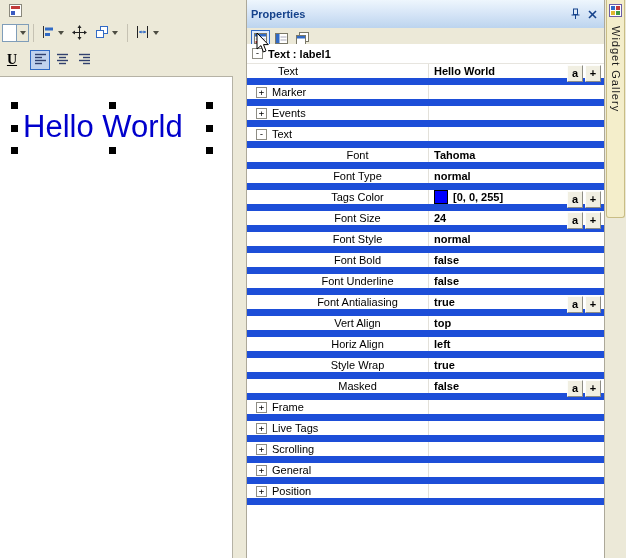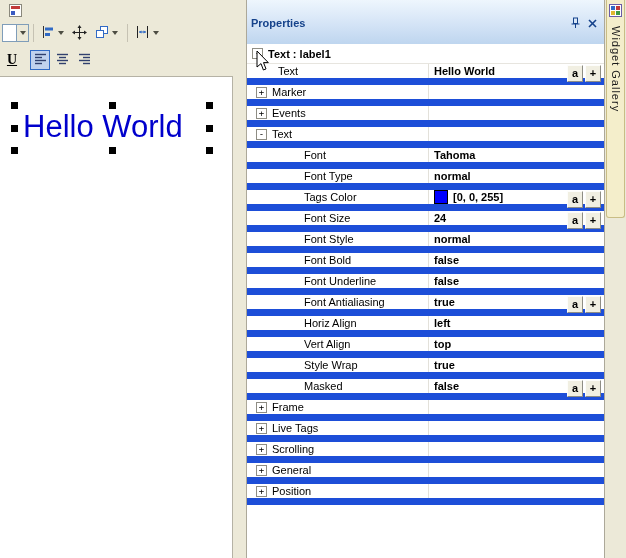--- a/index.html
+++ b/index.html
@@ -30,41 +30,41 @@
   .canvas-label { position:absolute; left:9px; top:3px; font-size:31px; line-height:38px; white-space:nowrap; }
   .h { position:absolute; width:7px; height:7px; background:#000; }
   .h.nw{left:-3px;top:-3px} .h.n{left:calc(50% - 3px);top:-3px} .h.ne{right:-3px;top:-3px}
   .h.w{left:-3px;top:calc(50% - 3px)} .h.e{right:-3px;top:calc(50% - 3px)}
   .h.sw{left:-3px;bottom:-3px} .h.s{left:calc(50% - 3px);bottom:-3px} .h.se{right:-3px;bottom:-3px}
 
   
   .properties-panel { position:absolute; left:246px; top:0; width:359px; height:558px; background:#fff;
                       border-left:1px solid #aca899; border-right:1px solid #aca899; box-sizing:border-box; }
   .title-bar { height:20px; background:linear-gradient(180deg,#eef6fd 0%,#d3e3f6 55%,#bcd4ee 100%);
-               display:flex; align-items:center; padding:13px 4px; color:#15428b; font-weight:bold; }
+               display:flex; align-items:center; padding:4px 4px; color:#15428b; font-weight:bold; }
   .title-bar .title-text { flex:1; }
   .cap-btn { width:15px; height:14px; display:flex; align-items:center; justify-content:center; margin-left:2px; }
   .props-toolbar { height:24px; background:#ece9d8; border-bottom:1px solid #d6d3c4; position:relative;
                    display:flex; align-items:center; gap:2px; padding:0 4px; box-sizing:border-box; }
   .pt-btn { width:19px; height:19px; display:flex; align-items:center; justify-content:center;
             border:1px solid transparent; box-sizing:border-box; }
   .pt-btn.hovered { border:1px solid #316ac5; background:#dfeafa; }
   .cursor-overlay { position:absolute; left:9px; top:5px; z-index:5; pointer-events:none; }
 
   .grid { position:absolute; top:44px; left:0; right:0; bottom:0; background:#fff; overflow:hidden; }
   .grid-header { height:19px; display:flex; align-items:center; padding-left:5px; font-weight:bold;
                  border-bottom:1px solid #e7e5df; }
   .exp { width:9px; height:9px; border:1px solid #8e8d84; background:#fff; font:9px/8px "DejaVu Sans Mono",monospace;
          text-align:center; margin-right:5px; flex:0 0 auto; box-sizing:content-box; }
   .row { height:21px; display:flex; border-bottom:7px solid #1d4ed8; box-sizing:border-box; }
   .name-cell { width:182px; flex:0 0 182px; display:flex; align-items:center; border-right:1px solid #e3e1da; box-sizing:border-box; }
   .value-cell { flex:1; display:flex; align-items:center; padding-left:5px; font-weight:bold; position:relative; }
   .row.category .name-cell { padding-left:9px; }
   .row.indent1 .name-cell { padding-left:31px; }
-  .row.indent2 .name-cell { padding-left:57px; }
+  .row.indent2 .name-cell { padding-left:40px;justify-content:center; }
   .btns { position:absolute; right:3px; top:1px; display:flex; gap:2px; }
   .sq { width:16px; height:17px; padding:0; font:bold 11px/15px "Liberation Sans",sans-serif;
         background:#f1efe2; border:1px solid; border-color:#fdfdfb #8e8d84 #8e8d84 #fdfdfb; color:#000; }
   .swatch { width:12px; height:12px; border:1px solid #000; margin-right:5px; flex:0 0 auto; }
 
   
   .right-strip { position:absolute; left:605px; top:0; width:21px; height:558px; background:#ece9d8; }
   .widget-tab { position:absolute; top:0; left:1px; width:19px; height:218px; background:#f4eecb;
                 border:1px solid #c9bd85; border-top:none; border-radius:0 0 3px 3px; box-sizing:border-box;
                 display:flex; flex-direction:column; align-items:center; }
@@ -393,36 +393,36 @@
       <span class="value">true</span>
       <span class="btns">
         <button class="sq">a</button>
         <button class="sq">+</button>
       </span>
     </div>
   </div>
           <div class="row property indent2">
     <div class="name-cell">
 
+      <span class="name">Vert Align</span>
+    </div>
+    <div class="value-cell">
+
+      <span class="value">top</span>
+
+    </div>
+  </div>
+          <div class="row property indent2">
+    <div class="name-cell">
+
       <span class="name">Horiz Align</span>
     </div>
     <div class="value-cell">
 
       <span class="value">left</span>
-
-    </div>
-  </div>
-          <div class="row property indent2">
-    <div class="name-cell">
-
-      <span class="name">Vert Align</span>
-    </div>
-    <div class="value-cell">
-
-      <span class="value">top</span>
 
     </div>
   </div>
           <div class="row property indent2">
     <div class="name-cell">
 
       <span class="name">Style Wrap</span>
     </div>
     <div class="value-cell">
 

